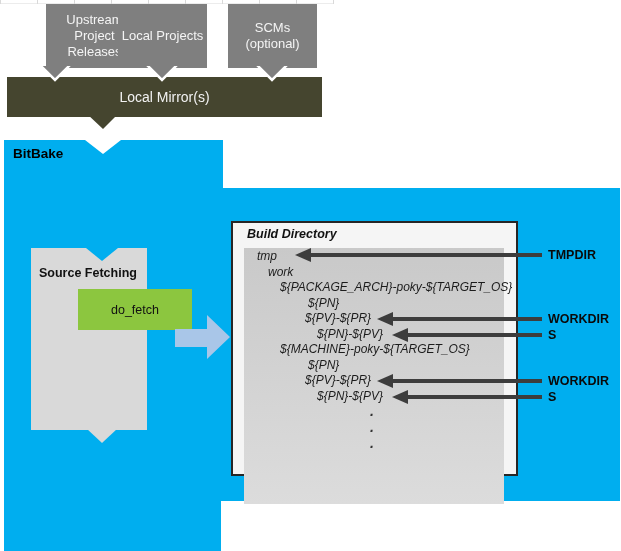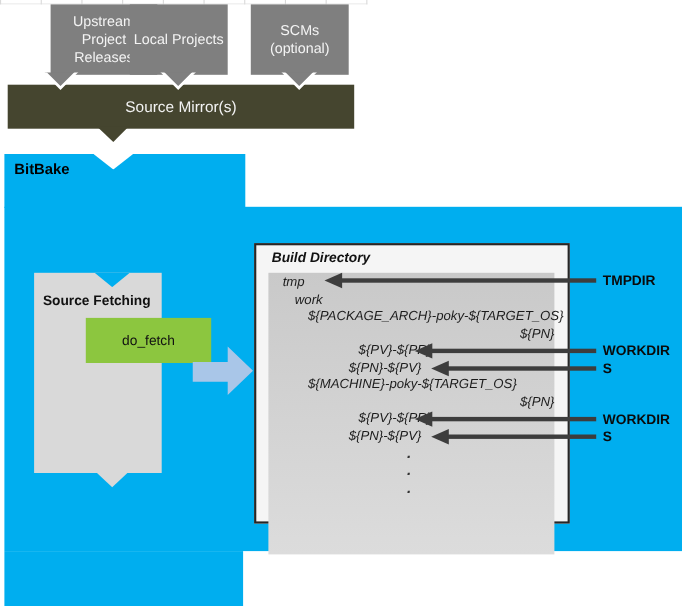--- a/index.html
+++ b/index.html
@@ -56,21 +56,21 @@
     background:#f5f5f5; border:2px solid #262626; box-sizing:border-box; z-index:2;font-style:italic;
   }
   .bd-title { position:absolute; left:14px; top:4px; font-weight:bold; font-size:12.5px; color:#111; white-space:nowrap; }
   .bd-inner {
     position:absolute; left:11px; top:25px; width:260px; height:256px;
     background:linear-gradient(180deg,#c9c9c9,#dcdcdc);
   }
   .tree { position:absolute; left:0; top:1px; right:0; font-size:12px; color:#1c1c1c; }
   .tree-line { line-height:15.5px; white-space:nowrap; }
   .lvl0 { padding-left:13px; } .lvl1 { padding-left:24px; } .lvl2 { padding-left:36px; }
-  .lvl3 { padding-left:32px;text-align:right; } .lvl4 { padding-left:82px; } .lvl5 { padding-left:73px; }
+  .lvl3 { padding-left:64px; } .lvl4 { padding-left:61px; } .lvl5 { padding-left:73px; }
   .dots { position:absolute; left:126px; top:155px; font-size:14px; font-weight:bold; color:#333; }
   .dots div { height:16px; line-height:16px; }
 
   
   .ptr-line { position:absolute; height:4px; background:#3d3d3d; z-index:4; }
   .ptr-head {
     position:absolute; width:0; height:0; z-index:4;
     border-top:7px solid transparent; border-bottom:7px solid transparent; border-right:16px solid #3d3d3d;
   }
   .ptr-label { position:absolute; left:548px; font-size:12.5px; font-weight:600; color:#0a0a0a; z-index:4; white-space:nowrap; }
@@ -106,21 +106,21 @@
     <polygon points="1,-2 33,-2 17,14" fill="#7f7f7f" stroke="#ffffff" stroke-width="2.5"></polygon>
   </svg>
   <svg class="tail-svg" style="left:145px; top:66px;" width="35" height="17">
     <polygon points="1,-2 33,-2 17,14" fill="#7f7f7f" stroke="#ffffff" stroke-width="2.5"></polygon>
   </svg>
   <svg class="tail-svg" style="left:255px; top:66px;" width="35" height="17">
     <polygon points="1,-2 33,-2 17,14" fill="#7f7f7f" stroke="#ffffff" stroke-width="2.5"></polygon>
   </svg>
 
   <div class="mirror-bar">
-    <span>Source Mirror(s)</span>
+    <span>Local Mirror(s)</span>
   </div>
   <svg class="tail-svg" style="left:86px; top:115px;" width="34" height="16">
     <polygon points="0,-2 33,-2 17,14" fill="#45452f"></polygon>
   </svg>
 
   <div class="blue blue-top"></div>
   <div class="blue blue-band"></div>
   <div class="blue blue-bottom"></div>
   <svg class="blue-notch" width="36" height="14">
     <polygon points="0,0 36,0 18,14" fill="#ffffff"></polygon>

